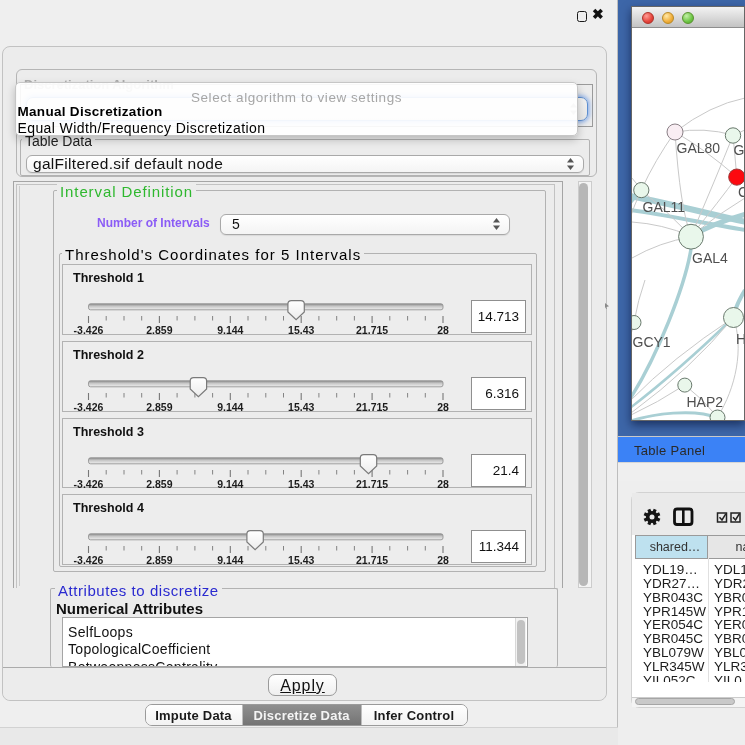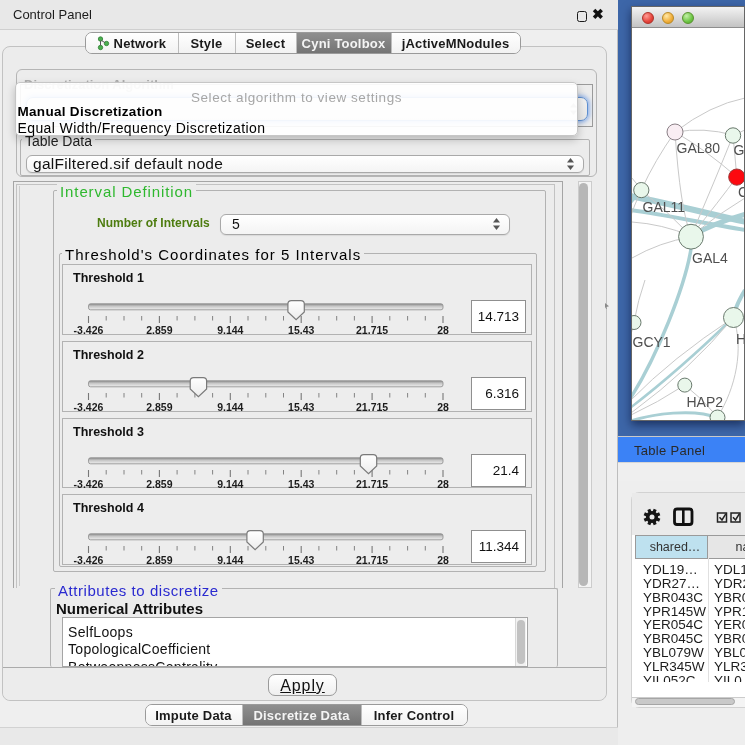--- a/index.html
+++ b/index.html
@@ -52,41 +52,26 @@
 #tablepanelbar { left:618px; top:436px; width:127px; height:27px; background:#3b82f6; border-top:1px solid #c9c9c9; border-bottom:1px solid #d6d6d6; }
 #tablepanelbar .t { position:absolute; left:16px; top:6px; font-size:13px; letter-spacing:0.3px; color:#2a2a2a; }
 #tablearea { left:618px; top:481px; width:127px; height:264px; background:#eeeeee; }
 #tablecard { position:absolute; left:13px; top:11px; width:130px; height:216px; background:#fff; border:1px solid #d2d2d2; border-radius:8px; }
 </style>
 </head>
 <body>
 <div id="stage">
 
   <div class="abs" id="leftwin"></div>
-  <div class="abs" id="titlebar">
-      <span class="t">Control Panel</span>
-    </div>
   <div id="minbox"></div>
   <div id="closex">✖</div>
 
   <div class="abs" id="panelA"></div>
   <div class="abs" id="panelB"></div>
 
-  <div class="abs tabstrip" style="left:84.5px; top:32px;">
-    <div class="tab first" id="tabnet" style="width:92px;"><svg width="13" height="15" viewBox="0 0 13 15" style="vertical-align:-3px">
-          <circle cx="3.5" cy="3" r="2.2" fill="#4caf50" stroke="#2e7d32" stroke-width="0.8"></circle>
-          <circle cx="3.5" cy="11.5" r="2.2" fill="#4caf50" stroke="#2e7d32" stroke-width="0.8"></circle>
-          <circle cx="9.5" cy="7.5" r="2.2" fill="#4caf50" stroke="#2e7d32" stroke-width="0.8"></circle>
-          <path d="M3.5 5 L3.5 9.5 M4.5 4.5 L8 6.7" stroke="#555" stroke-width="1" fill="none"></path>
-        </svg> Network</div>
-    <div class="tab" style="width:57px;">Style</div>
-    <div class="tab" style="width:61px;">Select</div>
-    <div class="tab sel" style="width:95px;">Cyni Toolbox</div>
-    <div class="tab" style="width:129px;">jActiveMNodules</div>
-  </div>
 
   <div class="abs" style="left:24px; top:77px; font-size:13px; font-weight:700; color:rgba(70,70,70,0.38);">Discretization Algorithm</div>
 
   <div class="abs" style="left:20px; top:83.5px; width:573px; height:43px; border:1px solid #9a9a9a;"></div>
 
   <div class="combo" style="left:26px; top:97px; width:562px; height:23.5px; border:1.5px solid #5e8fd0; border-radius:7px; box-shadow:0 0 4px 1.5px rgba(85,140,230,0.65); background:linear-gradient(#f2f2f2,#e7e7e7);">
     <svg class="arrows" style="right:10px;" viewBox="0 0 7 12">
         <path d="M3.5 0 L7 4.5 L0 4.5 Z" fill="#a9a9a9"></path>
         <path d="M3.5 12 L7 7.5 L0 7.5 Z" fill="#a9a9a9"></path>
       </svg>
@@ -111,21 +96,21 @@
   <div class="abs" style="left:12.5px; top:181px; width:550px; height:407px; border:1px solid #a5a5a5; border-bottom:none; background:#ececec;"></div>
   <div class="abs" style="left:15.5px; top:183.5px; width:539px; height:404.5px; border:1px solid #c2c2c2; border-bottom:none;"></div>
   <div class="abs" style="left:18.9px; top:186px; width:1px; height:400px; background:#cccccc;"></div>
 
   <div class="abs" style="left:578px; top:181px; width:14px; height:407px; background:#f4f4f4; border:1px solid #cccccc;"></div>
   <div class="abs" style="left:579px; top:183px; width:9px; height:403px; background:#b7b7b7; border-radius:5px;"></div>
 
   <div class="group" style="left:53px; top:190px; width:493px; height:382px;"></div>
   <div class="gtitle" style="left:57px; top:182.5px; font-size:15px; letter-spacing:0.9px; color:#2eb82e;">Interval Definition</div>
 
-  <div class="abs" style="left:97px; top:216px; font-size:12px; font-weight:700; color:#4d7c0f;">Number of Intervals</div>
+  <div class="abs" style="left:97px; top:216px; font-size:12px; font-weight:700; color:#8b5cf6;">Number of Intervals</div>
   <div class="combo" style="left:220px; top:213.5px; width:290px; height:21.5px;">
     <span class="txt" style="font-size:14px;">5</span>
     <svg class="arrows" viewBox="0 0 7 12">
         <path d="M3.5 0 L7 4.5 L0 4.5 Z" fill="#555"></path>
         <path d="M3.5 12 L7 7.5 L0 7.5 Z" fill="#555"></path>
       </svg>
   </div>
 
   <div class="group" style="left:58.5px; top:253px; width:478px; height:313.5px;"></div>
   <div class="gtitle" style="left:62px; top:246px; font-size:15px; letter-spacing:1.0px; color:#000000;">Threshold's Coordinates for 5 Intervals</div>

